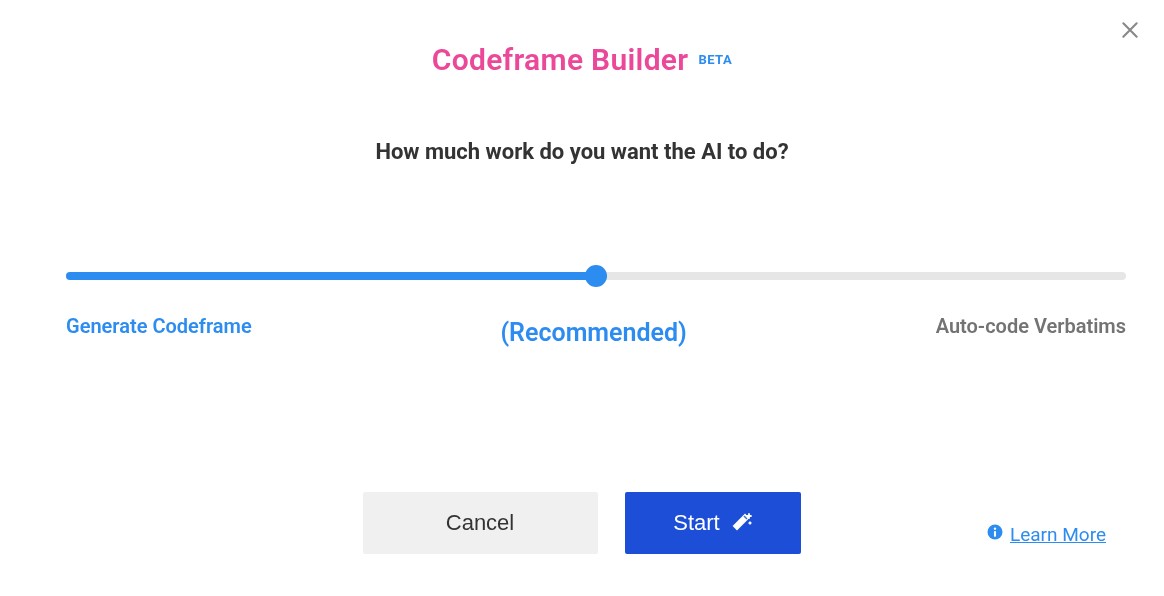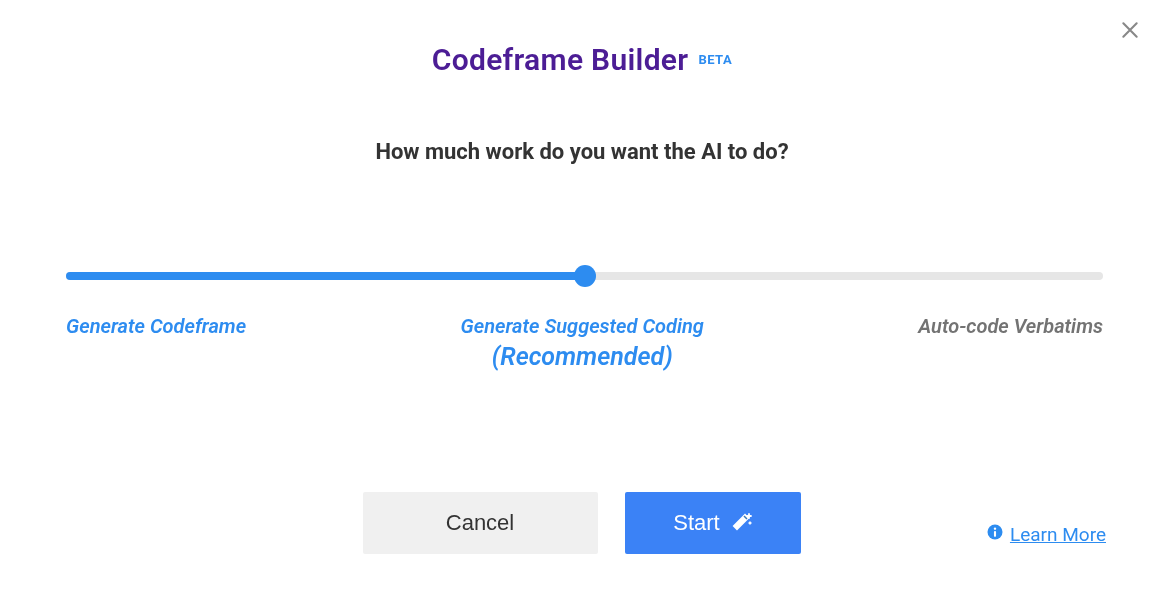--- a/index.html
+++ b/index.html
@@ -30,21 +30,21 @@
       height: 20px;
       stroke: #888;
       stroke-width: 2.5;
     }
     .title-row {
       text-align: center;
       margin-top: 42px;
     }
     .title {
       display: inline-block;
-      color: #4c1d95;
+      color: #ec4899;
       font-size: 30px;
       font-weight: 600;
       letter-spacing: 0.3px;
     }
     .badge {
       display: inline-block;
       color: #2d8cf0;
       font-size: 13px;
       font-weight: 700;
       vertical-align: super;
@@ -52,23 +52,22 @@
       letter-spacing: 0.5px;
     }
     .subtitle {
       text-align: center;
       color: #333;
       font-size: 22px;
       margin-top: 62px;
       font-weight: 700;
     }
     .slider-area {
-      margin: 108px 61px 0 66px;
+      margin: 108px 38px 0 66px;
       position: relative;
-      font-style: italic;
     }
     .track {
       height: 8px;
       background: #e6e6e6;
       border-radius: 4px;
       position: relative;
     }
     .track-fill {
       position: absolute;
       left: 0;
@@ -136,21 +135,21 @@
       border-radius: 2px;
       vertical-align: middle;
     }
     .btn-cancel {
       background: #f0f0f0;
       color: #333;
       width: 235px;
       margin-right: 24px;
     }
     .btn-start {
-      background: #3b82f6;
+      background: #1d4ed8;
       color: #fff;
       width: 176px;
     }
     .btn-start svg {
       width: 24px;
       height: 24px;
       margin-left: 10px;
     }
     .learn-more-wrap {
       position: absolute;
@@ -192,21 +191,20 @@
 <div class="slider-area">
   <div class="track">
     <div class="track-fill"></div>
     <div class="thumb"></div>
   </div>
   <div class="labels">
     <div class="label label-left">
       <span>Generate Codeframe</span>
     </div>
     <div class="label label-mid">
-      <span>Generate Suggested Coding</span>
       <span class="label-sub">(Recommended)</span>
     </div>
     <div class="label label-right">
       <span>Auto-code Verbatims</span>
     </div>
   </div>
 </div>
 
 <div class="buttons-row">
   <button class="btn btn-cancel">

